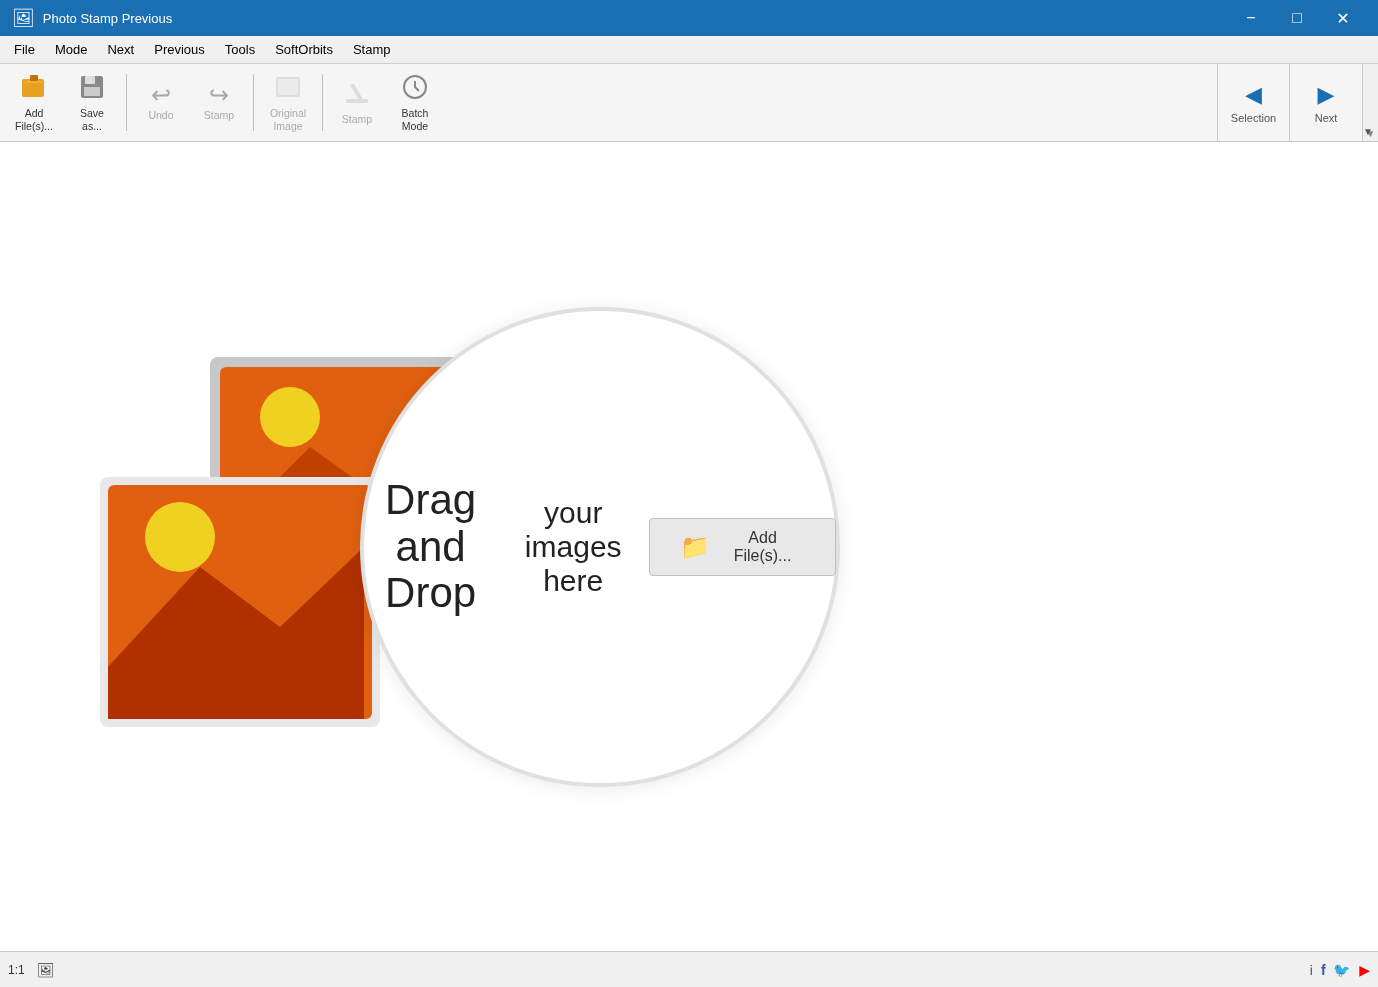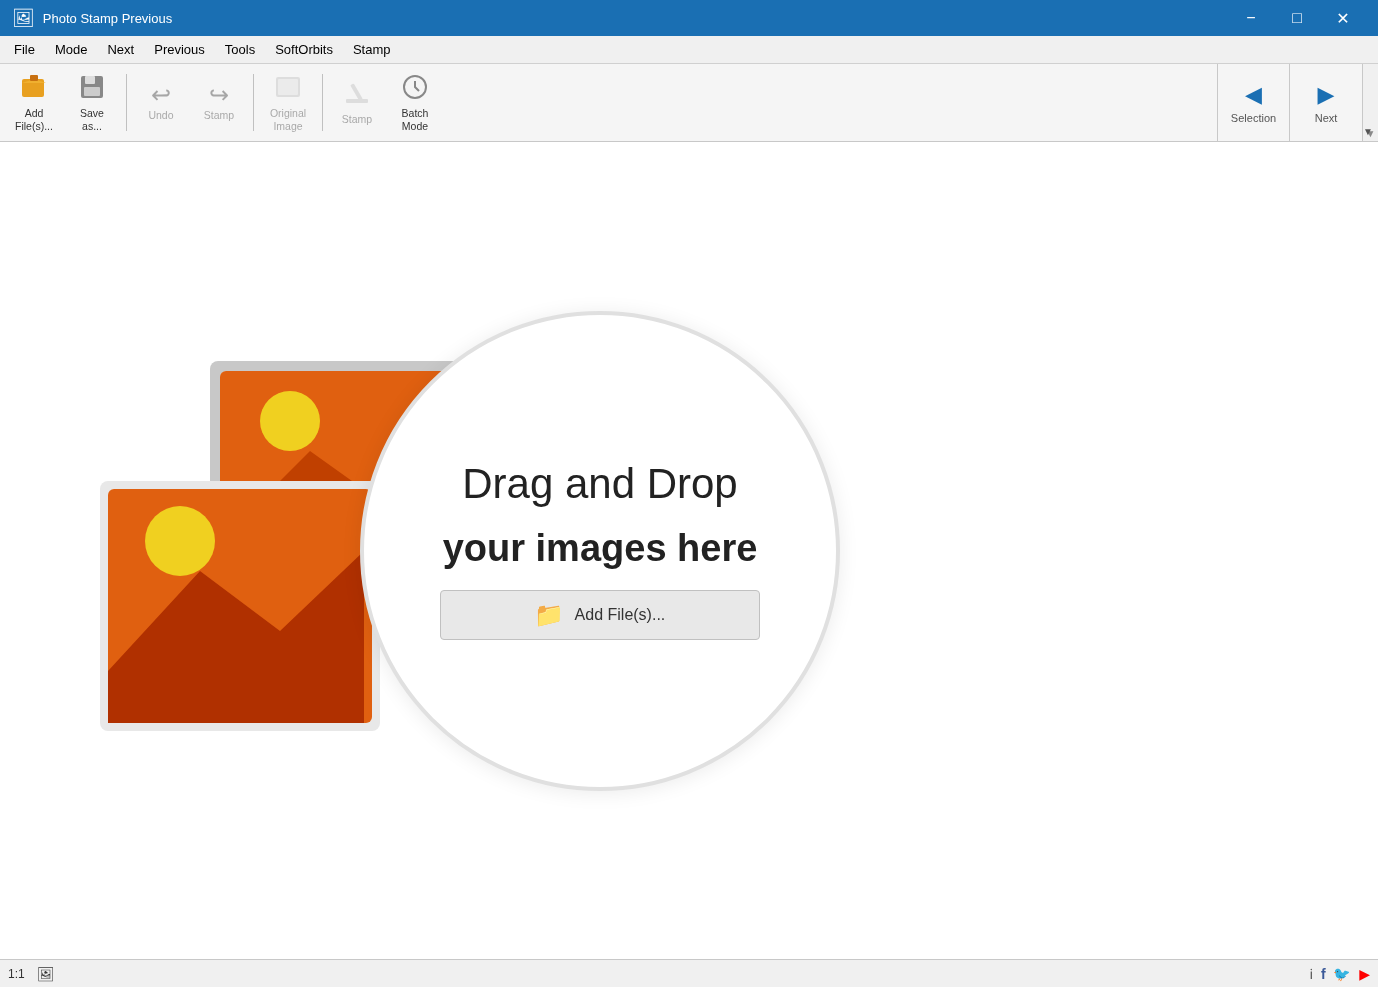--- a/index.html
+++ b/index.html
@@ -173,39 +173,39 @@
       position: absolute;
       left: 360px;
       top: 50%;
       transform: translateY(-50%);
       width: 480px;
       height: 480px;
       border-radius: 50%;
       background: white;
       border: 4px solid #e0e0e0;
       display: flex;
-      flex-direction: column;
+      flex-direction: row;
       align-items: center;
       justify-content: center;
       gap: 20px;
       box-shadow: 0 2px 20px rgba(0,0,0,0.08);
     }
 
     #drag-drop-text {
       font-size: 42px;
       font-weight: 300;
       color: #222;
       text-align: center;
       line-height: 1.1;
     }
     #drag-drop-subtext {
-      font-size: 38px;
+      font-size: 30px;
       color: #222;
-      text-align: right;
-      font-weight: 700;
+      text-align: center;
+      font-weight: 400;
     }
     #add-files-btn {
       background: #e8e8e8;
       border: 1px solid #c0c0c0;
       border-radius: 4px;
       padding: 10px 30px;
       font-size: 16px;
       cursor: pointer;
       display: flex;
       align-items: center;
@@ -222,21 +222,21 @@
       top: 50%;
       transform: translateY(40px);
       font-size: 50px;
       color: #333;
     }
 
     
     #status-bar {
       background: #f0f0f0;
       border-top: 1px solid #c8c8c8;
-      height: 28px;
+      height: 36px;
       display: flex;
       align-items: center;
       padding: 0 8px;
       flex-shrink: 0;
       justify-content: space-between;
     }
     #status-left { display: flex; align-items: center; gap: 12px; font-size: 12px; color: #333; }
     #status-right { display: flex; align-items: center; gap: 8px; }
     .status-icon { font-size: 14px; color: #555; cursor: pointer; }
 

